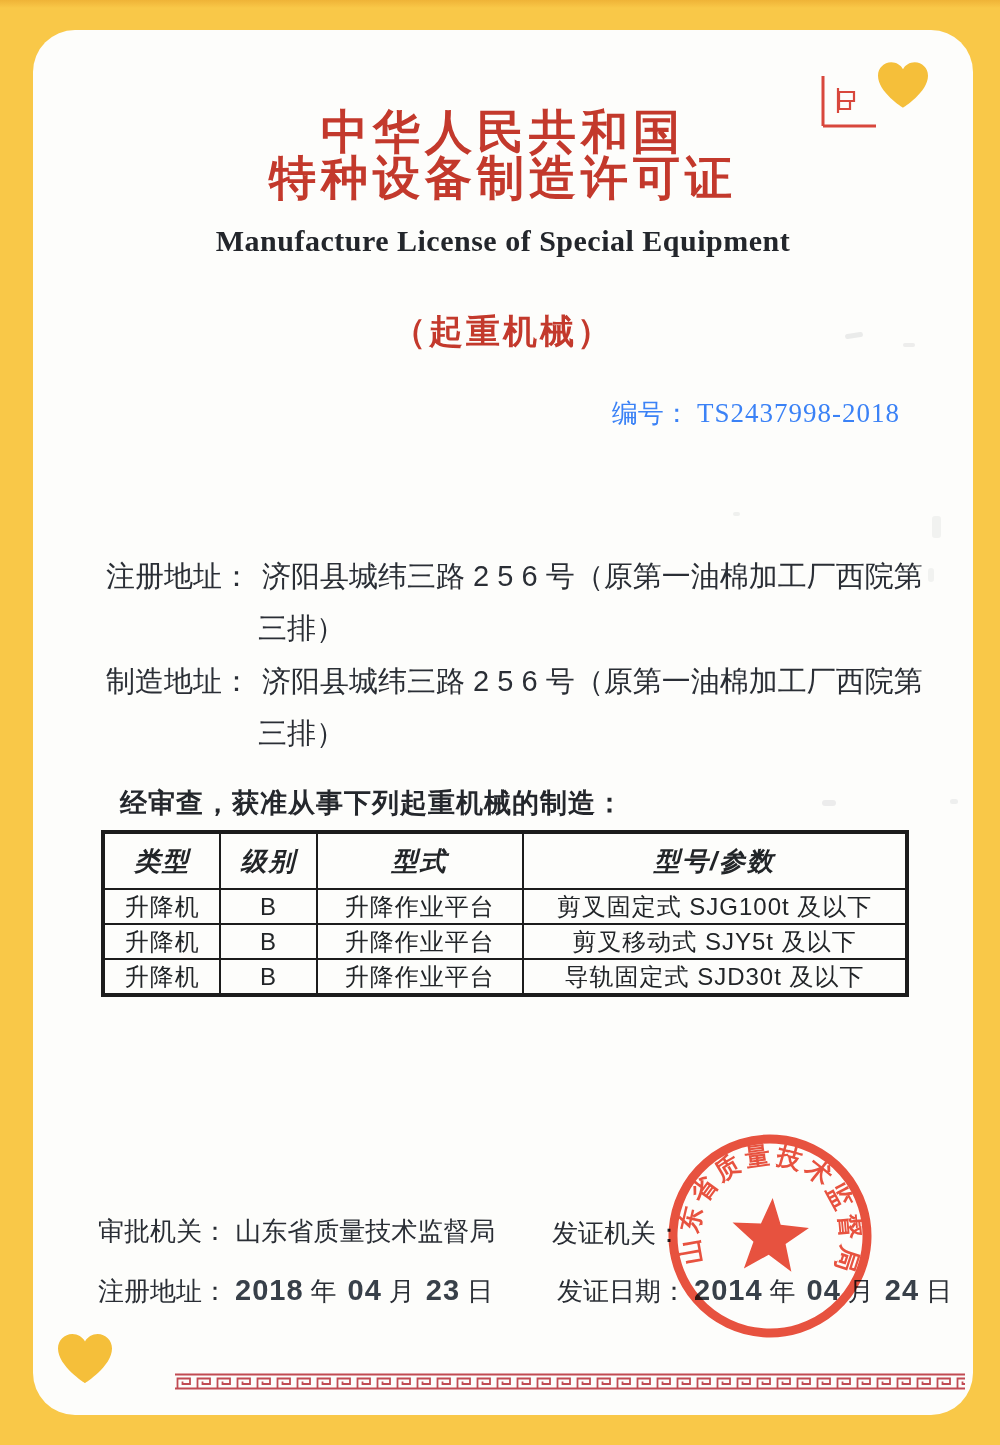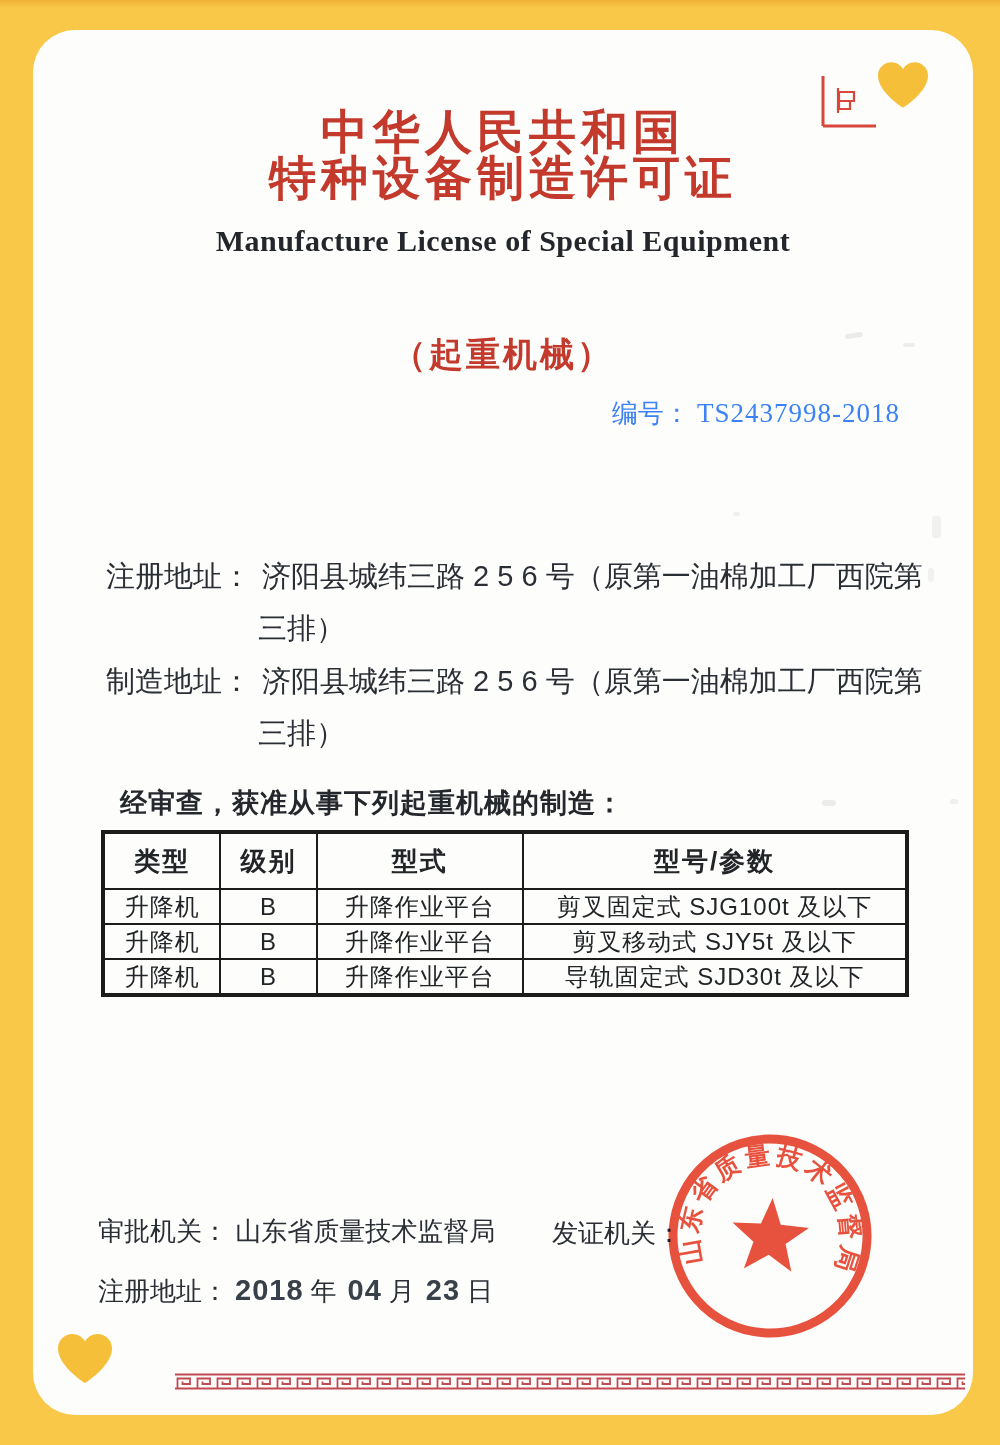--- a/index.html
+++ b/index.html
@@ -37,21 +37,21 @@
   .intro-line{font-size:27px;font-weight:600;color:#24272C;letter-spacing:1px;}
   table.scope{
     border-collapse:collapse;width:808px;table-layout:fixed;
     background:transparent;
   }
   table.scope th, table.scope td{
     border:2px solid #1C1C1C;color:#222528;text-align:center;vertical-align:middle;
     padding:0;
   }
   table.scope{border:4px solid #1C1C1C;}
-  table.scope th{height:54px;font-size:26px;font-weight:600;letter-spacing:2px;}
+  table.scope th{height:54px;font-size:26px;font-weight:600;letter-spacing:2px;font-style:italic;}
   table.scope td{height:33px;font-size:24px;font-weight:500;letter-spacing:1px;}
   .c0{width:114px;} .c1{width:94px;} .c2{width:204px;} .c3{width:380px;}
   .footer-line{font-size:26px;color:#2A2E35;white-space:nowrap;}
   .footer-line .num{
     font-weight:700;font-size:29px;color:#384049;letter-spacing:1px;margin:0 7px;
   }
   .footer-line .unit{margin-right:4px;}
   .bottom-text{
     font-size:21px;font-weight:600;color:#3D434E;letter-spacing:1px;white-space:nowrap;
   }
@@ -66,21 +66,21 @@
 <body>
 
 <div class="frame">
 
   <div class="page">
 
     <div class="abs center title-cn" style="top:76px;">中华人民共和国</div>
     <div class="abs center title-cn" style="top:122px;">特种设备制造许可证</div>
     <div class="abs center title-en" style="top:194px;">Manufacture License of Special Equipment</div>
 
-    <div class="abs center category" style="top:302px;">（起重机械）</div>
+    <div class="abs center category" style="top:279px;">（起重机械）</div>
 
     <div class="abs serial-line" style="top:366px;right:73px;">
       <span class="cjk">编号：</span>
       <span class="val">TS2437998-2018</span>
     </div>
 
 
     <div class="abs info-line" style="left:73px;top:526px;">
       <span class="lbl">注册地址：</span>
       <span>济阳县城纬三路 2 5 6 号（原第一油棉加工厂西院第</span>
@@ -135,20 +135,23 @@
       <span>山东省质量技术监督局</span>
     </div>
     <div class="abs footer-line" style="left:519px;top:1186px;">
       <span>发证机关：</span>
     </div>
 
     <div class="abs footer-line" style="left:65px;top:1244px;">
       <span>注册地址：</span><span class="num">2018</span><span class="unit">年</span><span class="num">04</span><span class="unit">月</span><span class="num">23</span><span class="unit">日</span>
     </div>
 
+    <div class="abs footer-line" style="left:524px;top:1244px;">
+      <span>发证日期：</span><span class="num">2014</span><span class="unit">年</span><span class="num">04</span><span class="unit">月</span><span class="num">24</span><span class="unit">日</span>
+    </div>
 
     <svg class="stamp" viewBox="0 0 220 220">
       <circle cx="110" cy="110" r="97" fill="none" stroke="#E8432F" stroke-width="9"></circle>
       <polygon fill="#E8432F" points="110,72 119.9,98.1 148.3,99.2 126.1,116.9 133.8,144.2 110,128.7 86.2,144.2 93.9,116.9 71.7,99.2 100.1,98.1"></polygon>
       <path id="stamp-arc" d="M 47.7 146 A 72 72 0 1 1 172.3 146" fill="none"></path>
       <text font-size="25" font-weight="700" fill="#E8432F" letter-spacing="4" font-family="Liberation Sans, sans-serif">
         <textPath href="#stamp-arc" startOffset="50%" text-anchor="middle">山东省质量技术监督局</textPath>
       </text>
     </svg>
 

